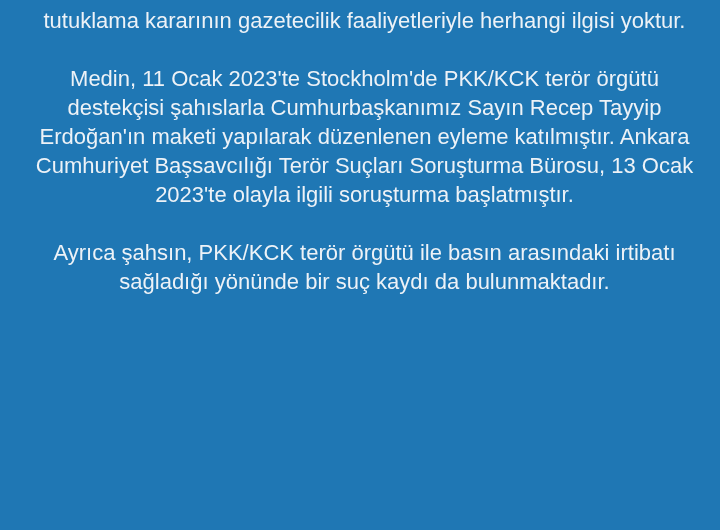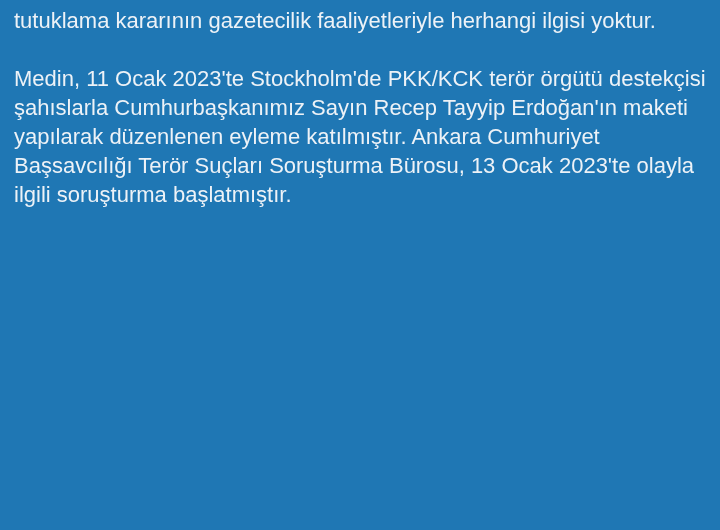--- a/index.html
+++ b/index.html
@@ -13,32 +13,34 @@
     background: #1f77b4;
     font-family: "Liberation Sans", sans-serif;
   }
   .statement {
     box-sizing: border-box;
     width: 720px;
     height: 530px;
     padding: 6px 12px 0 14px;
   }
   .statement p {
-    margin: 0 0 29px 0;
+    margin: 0 0 29px 7px;
     max-width: 700px;
     color: #edf2f7;
     font-size: 22px;
     line-height: 29px;
     letter-spacing: 0px;
     font-weight: 400;
     text-rendering: optimizeLegibility;
+    text-align: center;
   }
   .statement p:last-child {
     margin-bottom: 0;
   }
 </style>
 </head>
 <body>
 
 <div class="statement">
   <p>tutuklama kararının gazetecilik faaliyetleriyle herhangi ilgisi yoktur.</p>
   <p>Medin, 11 Ocak 2023'te Stockholm'de PKK/KCK terör örgütü destekçisi şahıslarla Cumhurbaşkanımız Sayın Recep Tayyip Erdoğan'ın maketi yapılarak düzenlenen eyleme katılmıştır. Ankara Cumhuriyet Başsavcılığı Terör Suçları Soruşturma Bürosu, 13 Ocak 2023'te olayla ilgili soruşturma başlatmıştır.</p>
+  <p>Ayrıca şahsın, PKK/KCK terör örgütü ile basın arasındaki irtibatı sağladığı yönünde bir suç kaydı da bulunmaktadır.</p>
 </div>
 
 </body></html>

